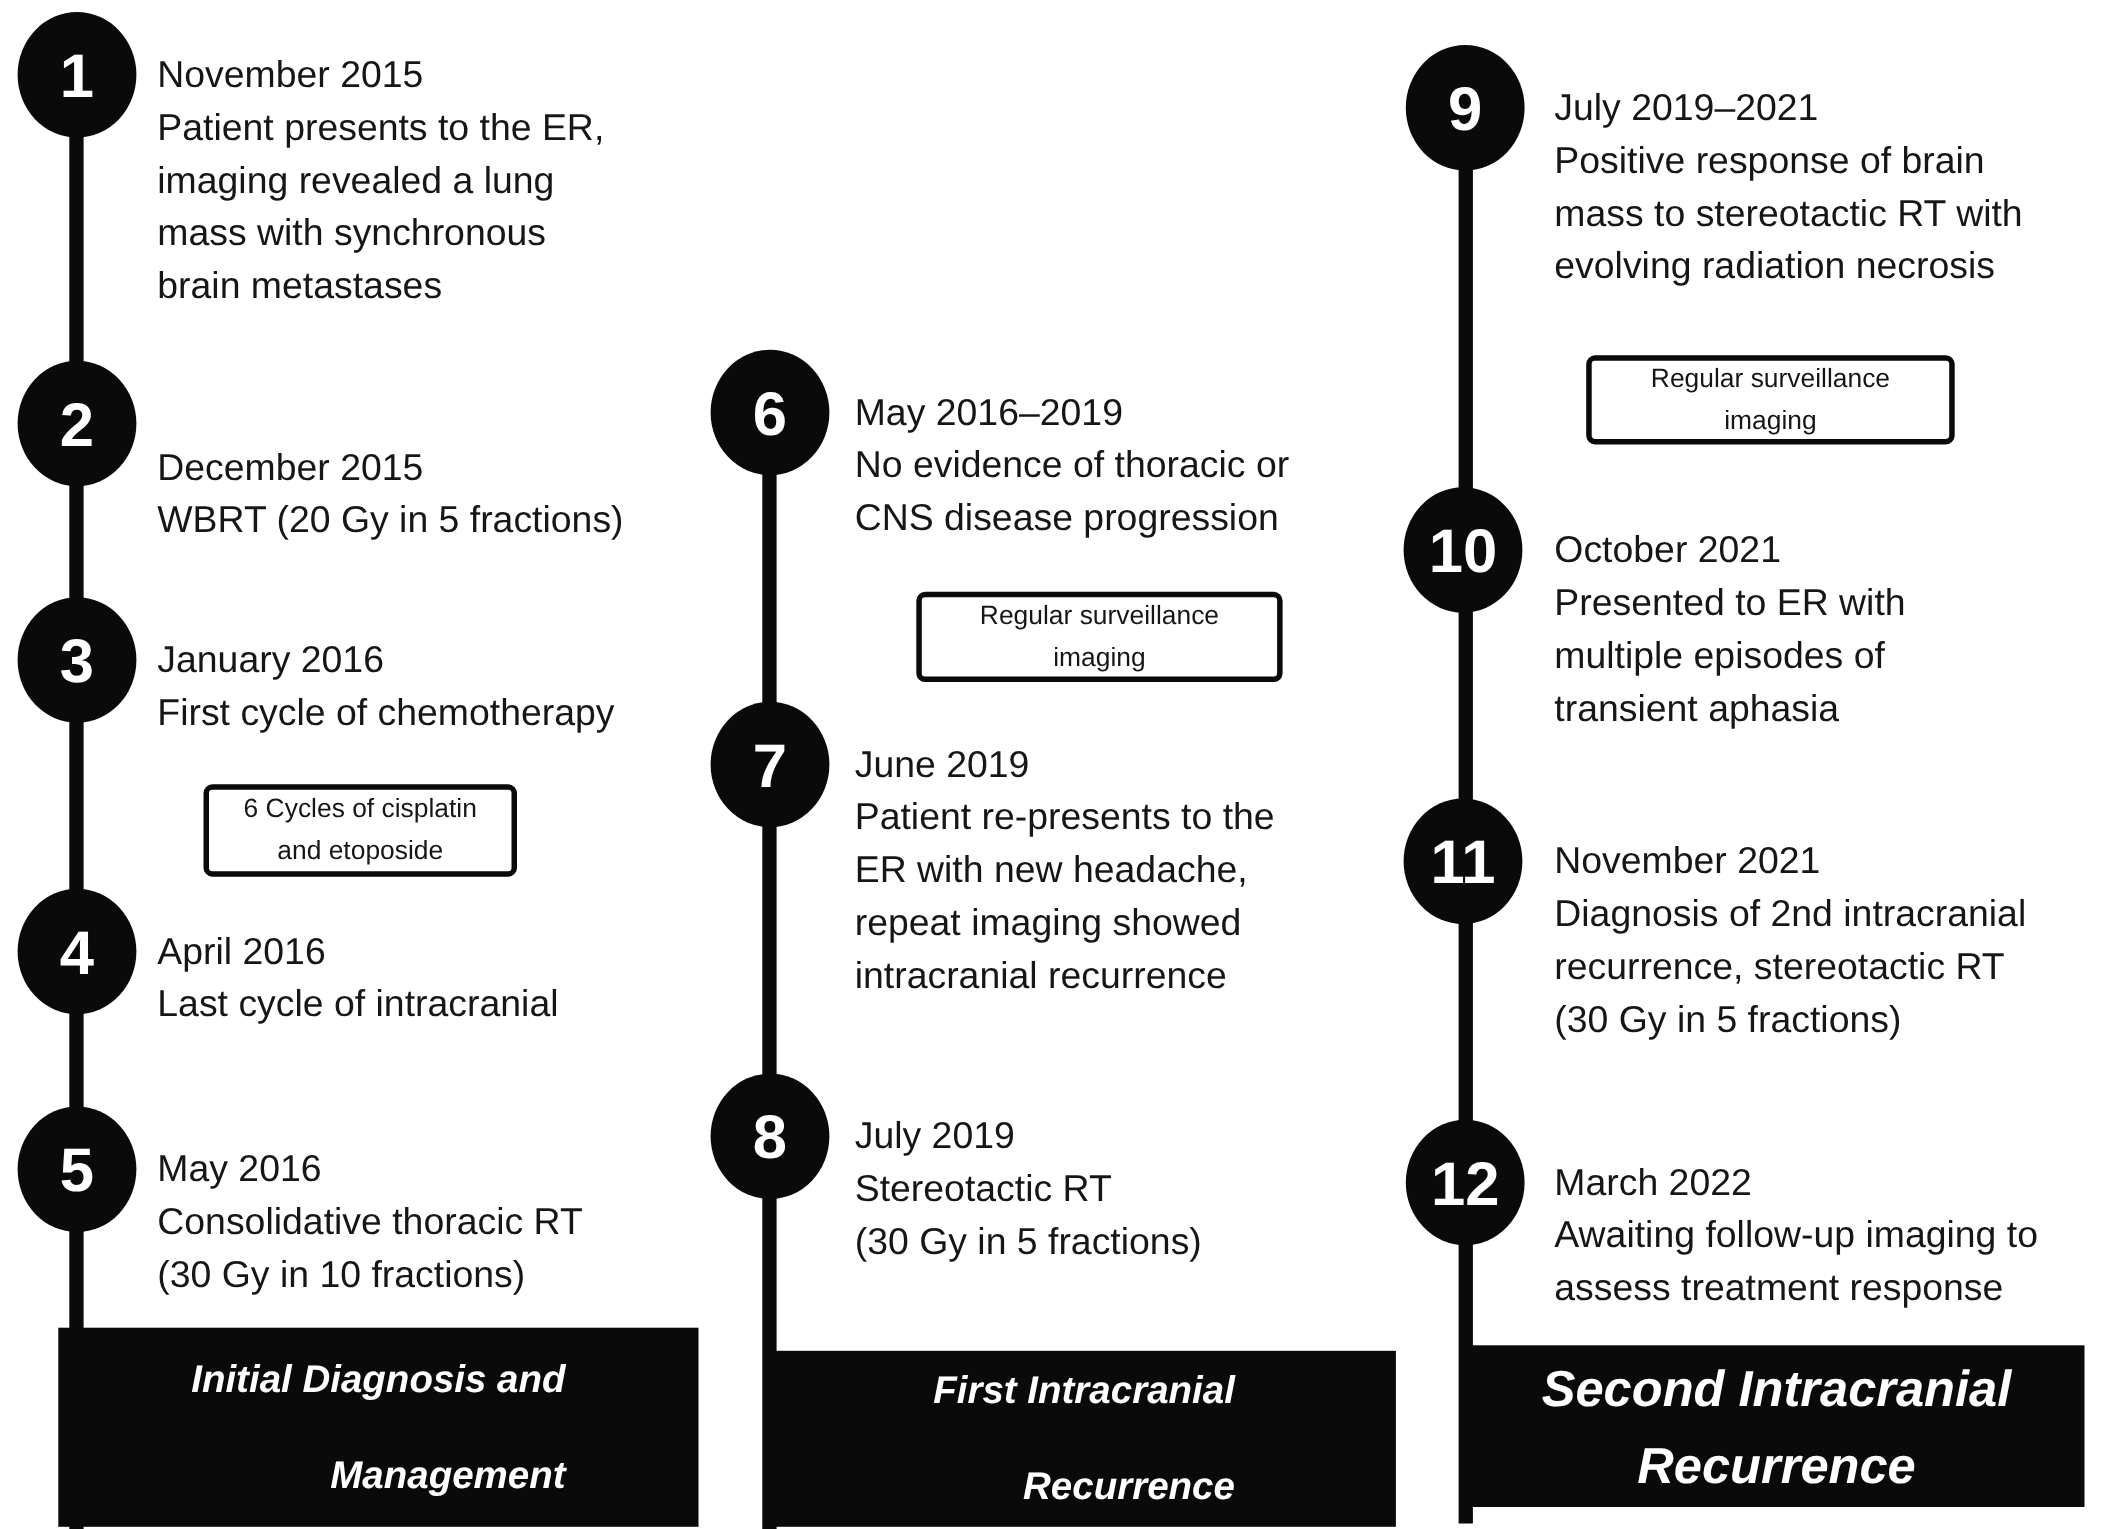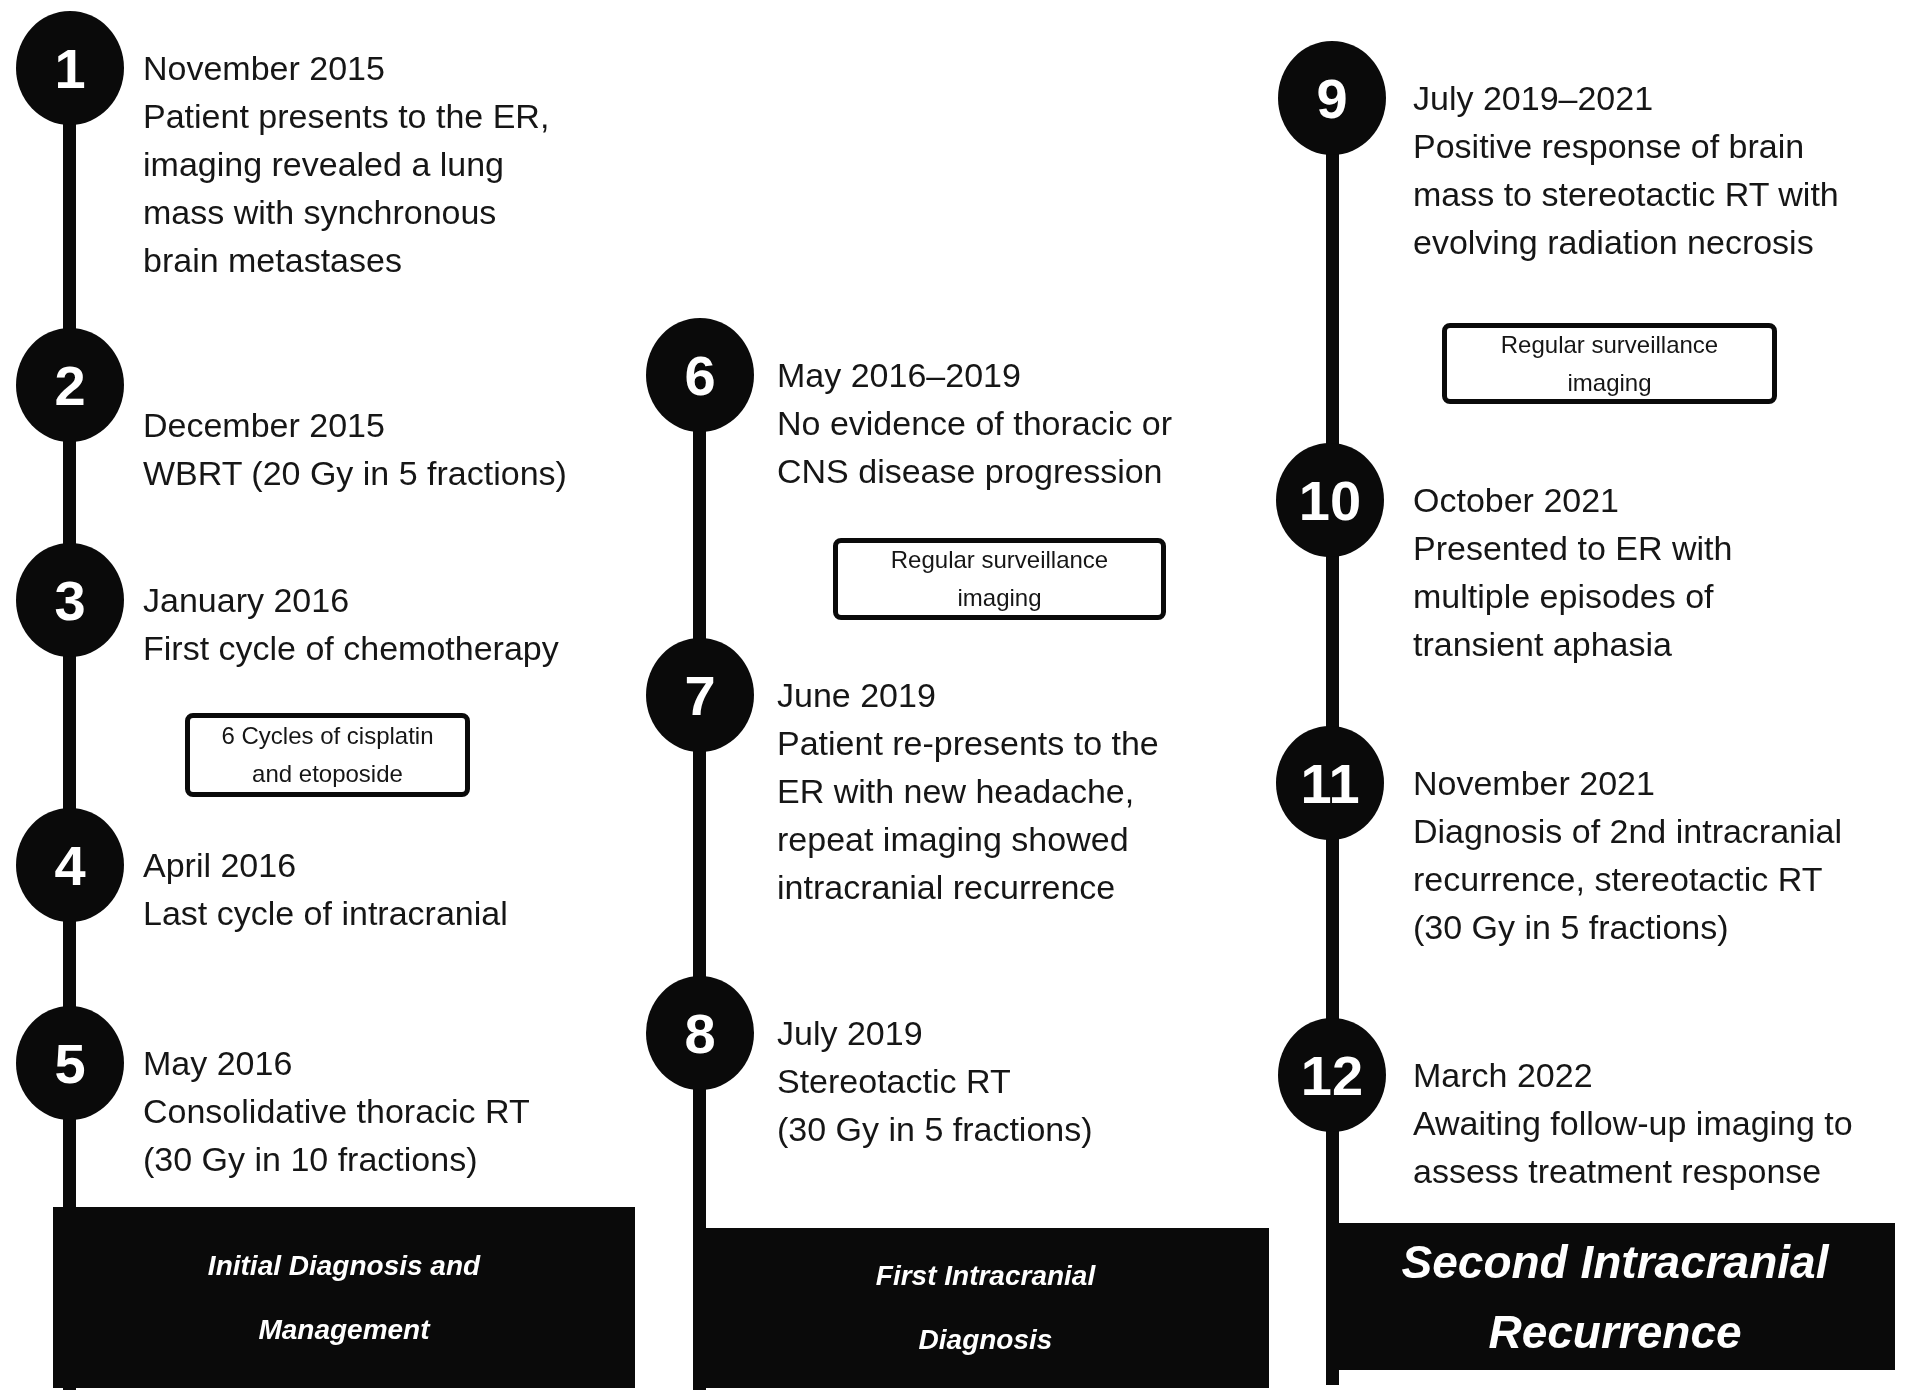--- a/index.html
+++ b/index.html
@@ -71,21 +71,21 @@
     font-weight:bold;
     font-style:italic;
     text-align:center;
     display:flex;
     flex-direction:column;
     align-items:center;
     justify-content:center;
     white-space:pre-line;
     z-index:1;
   }
-  .section-box.s1,.section-box.s2{font-size:28px;line-height:64px;}
+  .section-box.s1,.section-box.s2{font-size:35px;line-height:88px;text-align:right;}
   .section-box.s3{font-size:46px;line-height:70px;}
 </style>
 </head>
 <body>
 
 <div class="canvas">
 
   <div class="tl-line" style="left:63px;top:60px;height:1330px;"></div>
 
   <div class="node" style="left:16px;top:11px;">
@@ -166,21 +166,21 @@
   <div class="node" style="left:646px;top:976px;">
     <span>8</span>
   </div>
   <div class="event-text" style="left:777px;top:1009px;">
     <div class="event-date">July 2019</div>
     <div class="event-desc">Stereotactic RT
 (30 Gy in 5 fractions)</div>
   </div>
 
   <div class="section-box s2" style="left:702px;top:1228px;width:567px;height:160px;">First Intracranial
-Diagnosis</div>
+Recurrence</div>
 
   <div class="tl-line" style="left:1326px;top:95px;height:1290px;"></div>
 
   <div class="node" style="left:1278px;top:41px;">
     <span>9</span>
   </div>
   <div class="event-text" style="left:1413px;top:74px;">
     <div class="event-date">July 2019–2021</div>
     <div class="event-desc">Positive response of brain
 mass to stereotactic RT with

